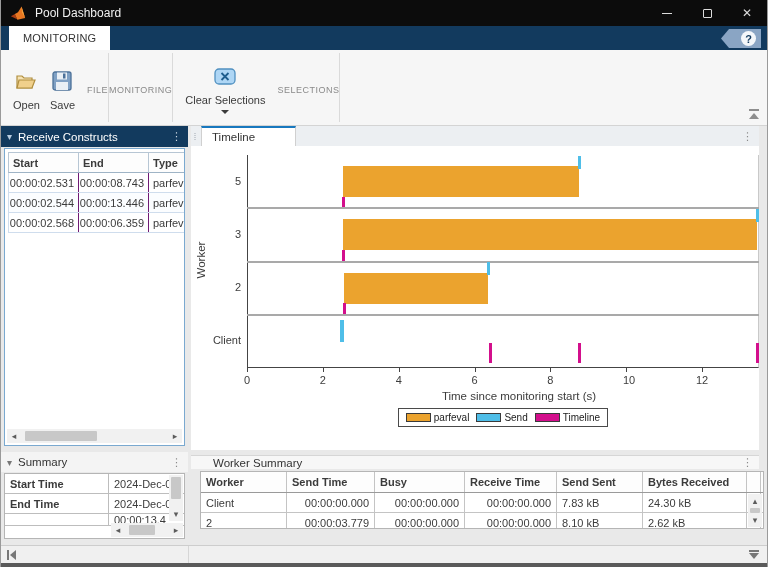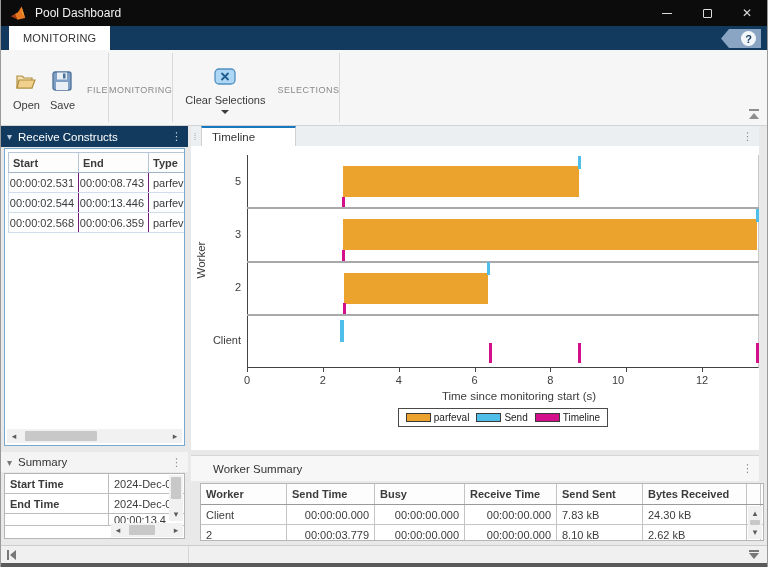--- a/index.html
+++ b/index.html
@@ -93,21 +93,21 @@
   .xtick-lbl { position:absolute; font-size:11px; color:#3c3c3c; width:30px; text-align:center; }
   .xtick-mark { position:absolute; width:1px; height:4px; background:#444; }
   .xlabel { position:absolute; font-size:11.5px; color:#3c3c3c; text-align:center; }
   .ylabel { position:absolute; font-size:11.5px; color:#3c3c3c; transform:rotate(-90deg); transform-origin:center; white-space:nowrap; }
   .legend { position:absolute; display:flex; justify-content:center; }
   .legend-box { display:inline-flex; align-items:center; gap:7px; border:1px solid #4a4a4a; background:#fff; padding:3px 7px; }
   .legend-item { display:flex; align-items:center; gap:3px; font-size:10px; color:#222; }
   .legend-swatch { width:25px; height:9px; border:1px solid #3a3a3a; }
 
   .ws-divider { height:5px; flex:0 0 auto; }
-  .ws-header { height:26px; background:#f7f7f7; border-top:1px solid #d6d6d6; display:flex; align-items:center; font-size:11.5px; color:#333; padding:0 6px 0 22px; flex:0 0 auto; position:relative; }
+  .ws-header { height:14px; background:#f7f7f7; border-top:1px solid #d6d6d6; display:flex; align-items:center; font-size:11.5px; color:#333; padding:0 6px 0 22px; flex:0 0 auto; position:relative; }
   .ws-header .kebab { color:#8a8a8a; }
   .ws-body { margin:2px 0 0 9px; width:564px; height:58px; background:#fff; border:1px solid #b5b5b5; position:relative; overflow:hidden; font-size:11px; }
   .ws-tr { display:grid; grid-template-columns:86px 88px 90px 92px 86px 104px 14px; height:20px; border-bottom:1px solid #c4c4c4; }
   .ws-tr.head { font-weight:bold; height:21px; background:#fdfdfd; border-bottom:1px solid #9a9a9a; }
   .ws-tr .td { display:flex; align-items:center; padding:0 5px; border-right:1px solid #c4c4c4; overflow:hidden; white-space:nowrap; }
   .ws-tr:not(.head) .td:nth-child(2), .ws-tr:not(.head) .td:nth-child(3), .ws-tr:not(.head) .td:nth-child(4) { justify-content:flex-end; }
 
   
   .statusbar { height:18px; background:#f0f0f0; border-top:1px solid #cdcdcd; display:flex; align-items:center; flex:0 0 auto; position:relative; }
   .status-left { width:188px; height:100%; border-right:1px solid #d6d6d6; display:flex; align-items:center; padding-left:6px; }
@@ -310,21 +310,21 @@
           <div class="xtick-lbl" style="left:41px;top:228px;">0</div>
           <div class="xtick-mark" style="left:131.85185185185185px;top:222px;"></div>
           <div class="xtick-lbl" style="left:116.85185185185185px;top:228px;">2</div>
           <div class="xtick-mark" style="left:207.7037037037037px;top:222px;"></div>
           <div class="xtick-lbl" style="left:192.7037037037037px;top:228px;">4</div>
           <div class="xtick-mark" style="left:283.55555555555554px;top:222px;"></div>
           <div class="xtick-lbl" style="left:268.55555555555554px;top:228px;">6</div>
           <div class="xtick-mark" style="left:359.4074074074074px;top:222px;"></div>
           <div class="xtick-lbl" style="left:344.4074074074074px;top:228px;">8</div>
           <div class="xtick-mark" style="left:435.25925925925924px;top:222px;"></div>
-          <div class="xtick-lbl" style="left:412px;top:228px;">10</div>
+          <div class="xtick-lbl" style="left:423px;top:228px;">10</div>
           <div class="xtick-mark" style="left:511.1111111111111px;top:222px;"></div>
           <div class="xtick-lbl" style="left:496.1111111111111px;top:228px;">12</div>
           <div class="xlabel" style="left:72px;top:244px;width:512px;">Time since monitoring start (s)</div>
           <div class="ylabel" style="left:-8px;top:107.5px;">Worker</div>
           <div class="legend" style="left:56px;top:262px;width:512px;">
             <div class="legend-box">
               <div class="legend-item">
                 <div class="legend-swatch" style="background:#EBA32E;"></div>
                 <div>parfeval</div>
               </div>

